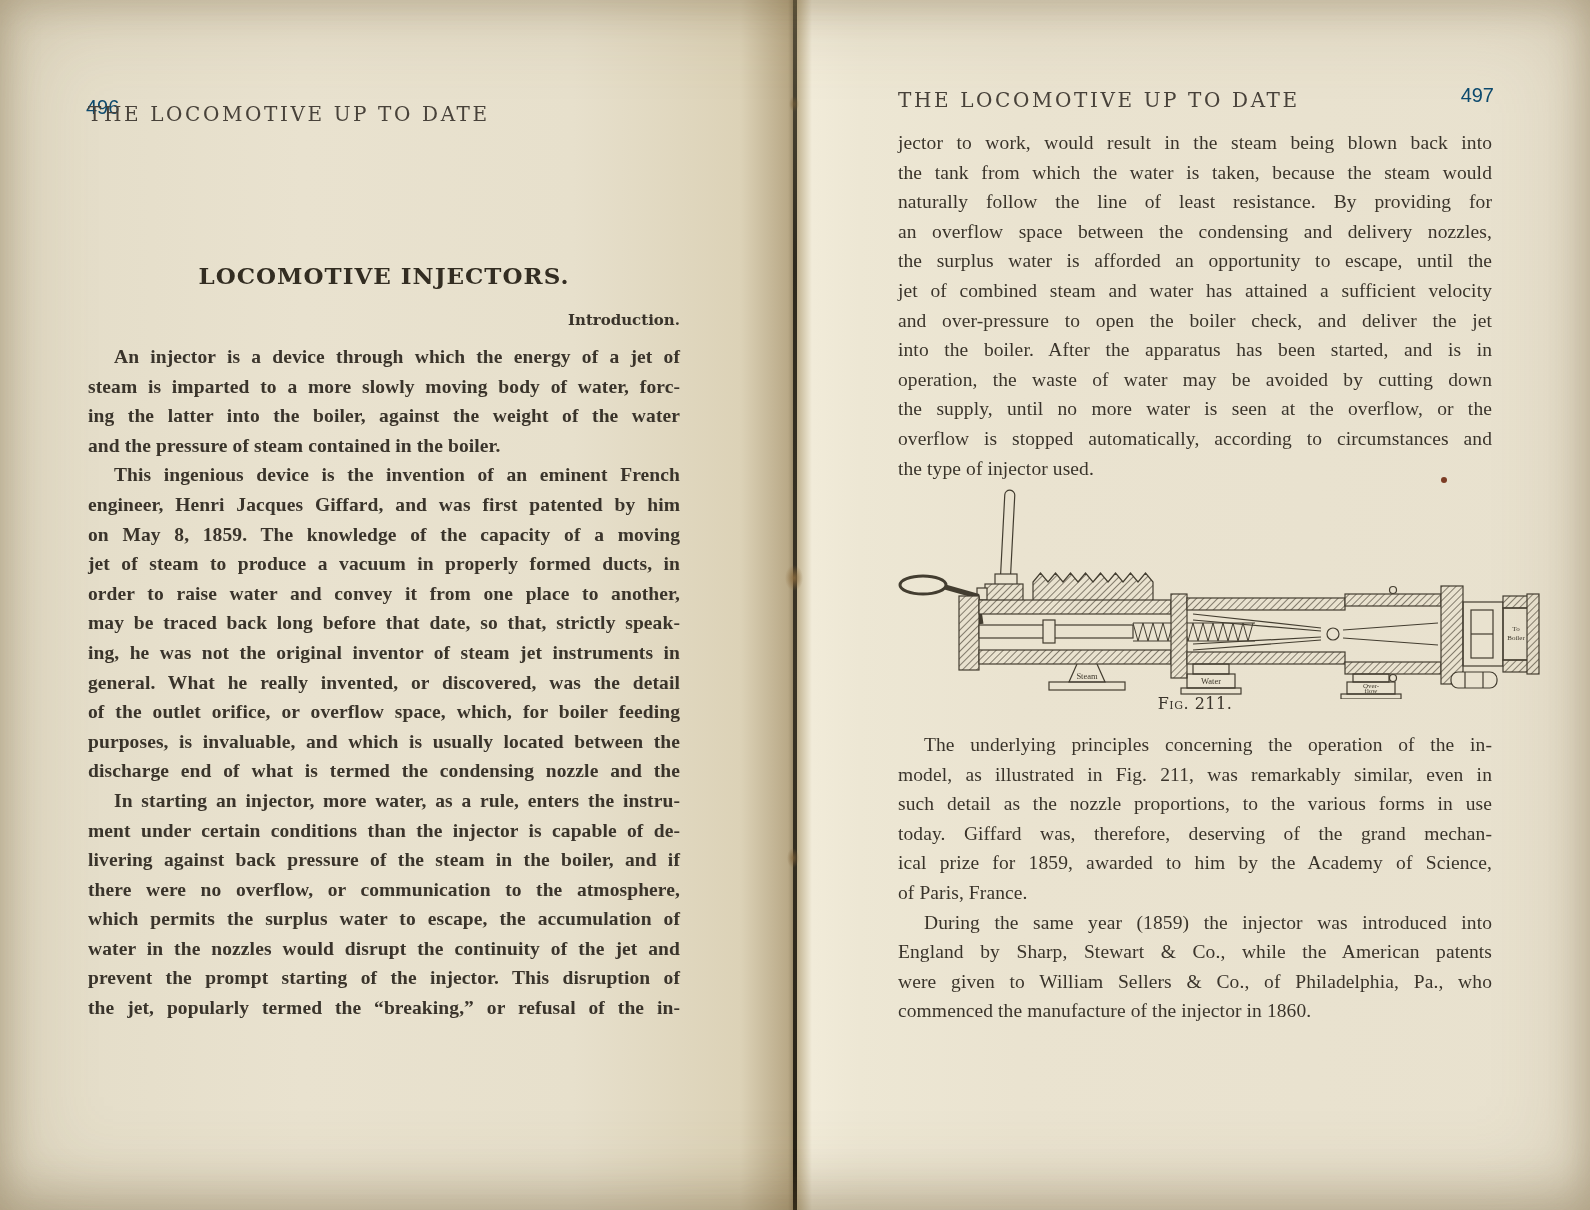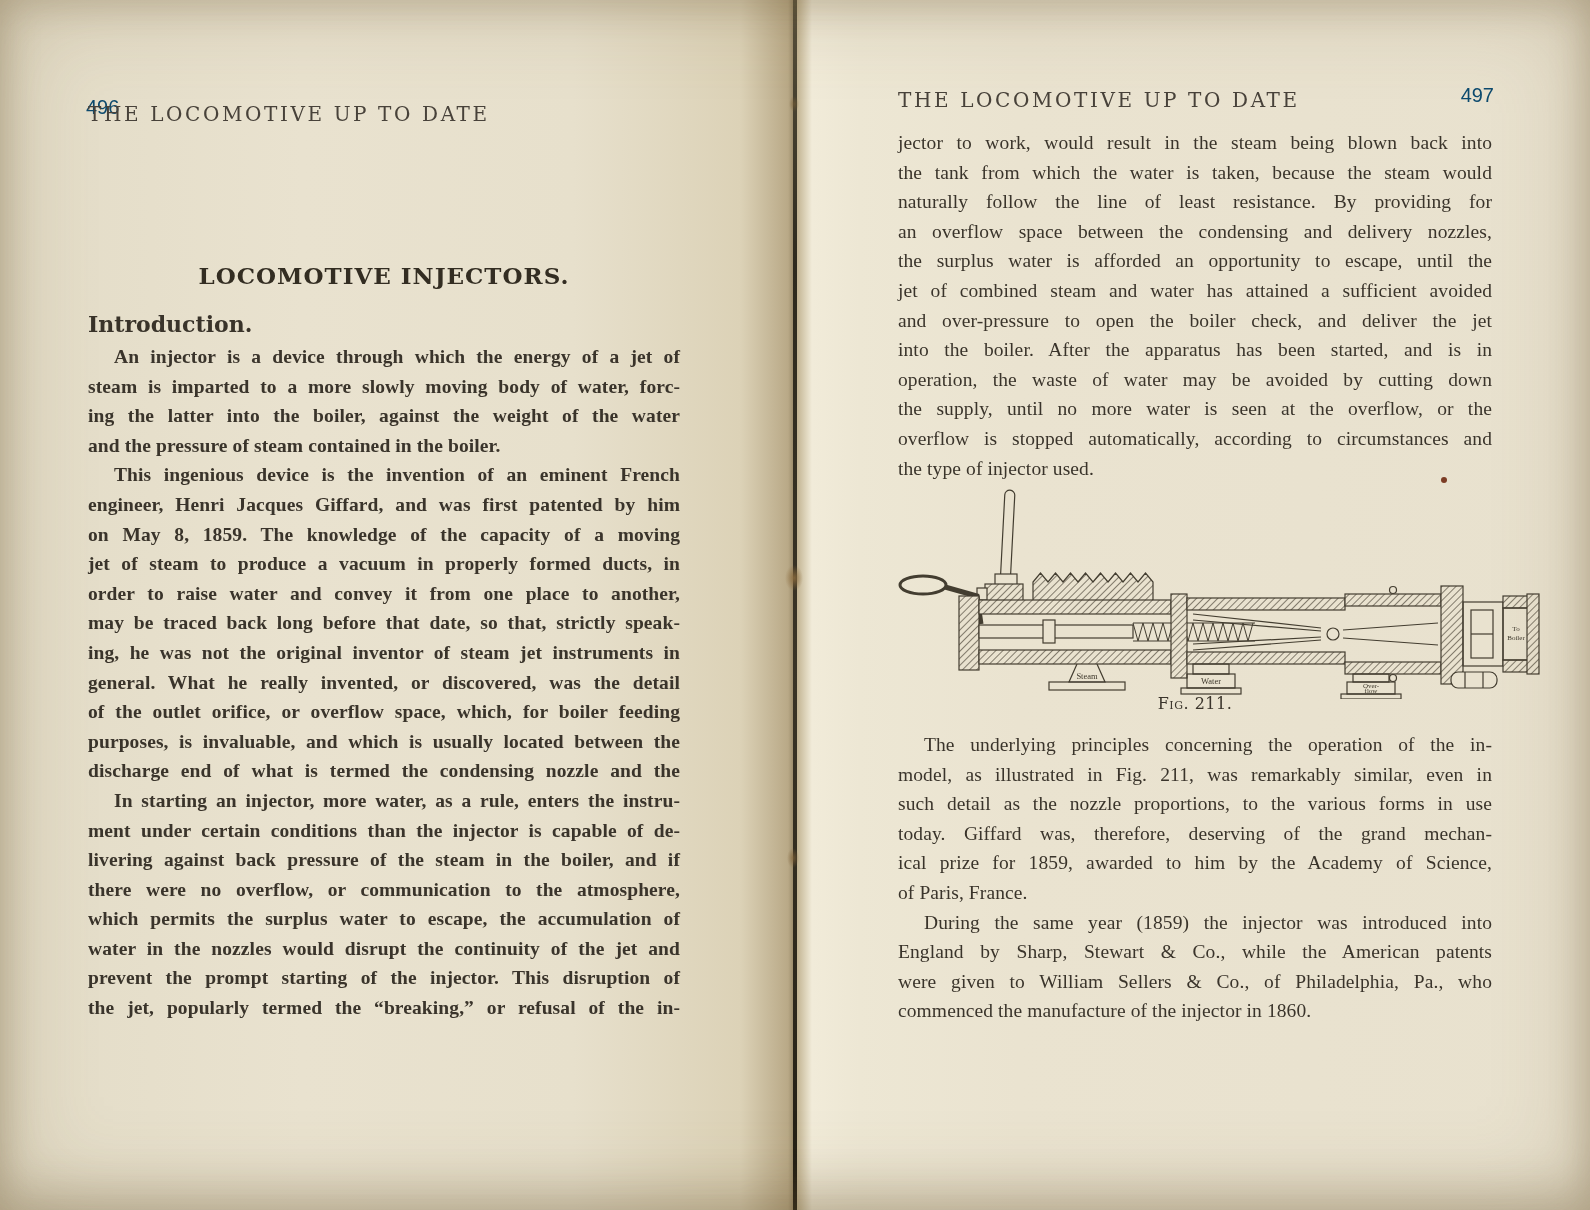--- a/index.html
+++ b/index.html
@@ -37,22 +37,22 @@
     position:absolute; text-align:left;
     font-family:"DejaVu Serif", serif; font-size:20px; letter-spacing:2.6px;
     color:#48423a;
   }
   .chapter-title {
     position:absolute; left:88px; width:592px; top:262px; text-align:center;
     font-family:"DejaVu Serif", serif; font-weight:bold; font-size:23px; letter-spacing:1px;
     color:#332d22;
   }
   .section-heading {
-    position:absolute; left:88px; width:592px; top:311px; text-align:left;
-    font-family:"DejaVu Serif", serif; font-weight:bold; font-size:22px;
+    position:absolute; left:88px; width:592px; top:311px; text-align:right;
+    font-family:"DejaVu Serif", serif; font-weight:bold; font-size:15px;
     color:#39332a;
   }
   .body-col {
     position:absolute; font-size:19.5px; color:#3a342b; letter-spacing:0.1px;
   }
   .tline {
     line-height:29.6px; height:29.6px; white-space:nowrap;
     text-align:justify; text-align-last:justify;
   }
   .tline-last { text-align-last:left; }
@@ -112,21 +112,21 @@
 <div class="runhead" style="left:898px; width:594px; top:88px;">THE LOCOMOTIVE UP TO DATE</div>
 <div class="pagenum" style="left:1448px; width:46px; top:84px; text-align:right;">497</div>
 
 <div class="body-col" style="left:898px; top:128px; width:594px;">
   <div>
       <div class="tline">jector to work, would result in the steam being blown back into</div>
       <div class="tline">the tank from which the water is taken, because the steam would</div>
       <div class="tline">naturally follow the line of least resistance. By providing for</div>
       <div class="tline">an overflow space between the condensing and delivery nozzles,</div>
       <div class="tline">the surplus water is afforded an opportunity to escape, until the</div>
-      <div class="tline">jet of combined steam and water has attained a sufficient avoided</div>
+      <div class="tline">jet of combined steam and water has attained a sufficient velocity</div>
       <div class="tline">and over-pressure to open the boiler check, and deliver the jet</div>
       <div class="tline">into the boiler. After the apparatus has been started, and is in</div>
       <div class="tline">operation, the waste of water may be avoided by cutting down</div>
       <div class="tline">the supply, until no more water is seen at the overflow, or the</div>
       <div class="tline">overflow is stopped automatically, according to circumstances and</div>
       <div class="tline tline-last">the type of injector used.</div>
     </div>
 </div>
 
 <div class="fig-wrap">

